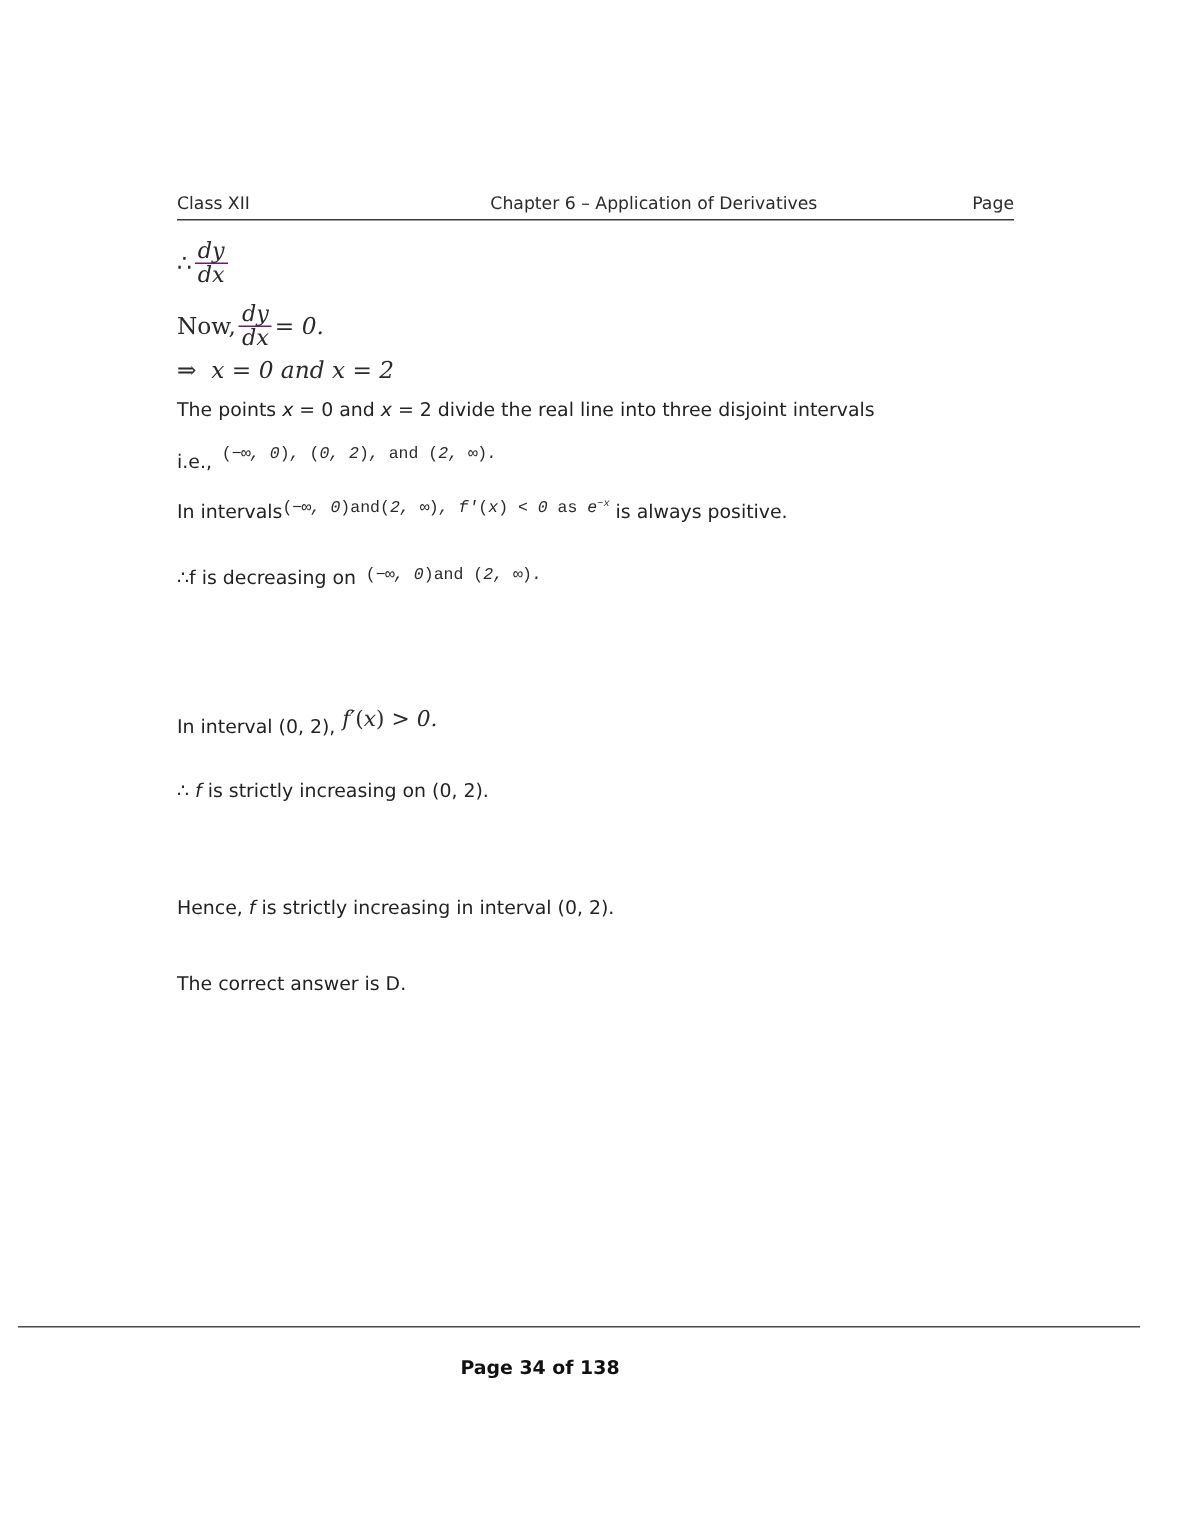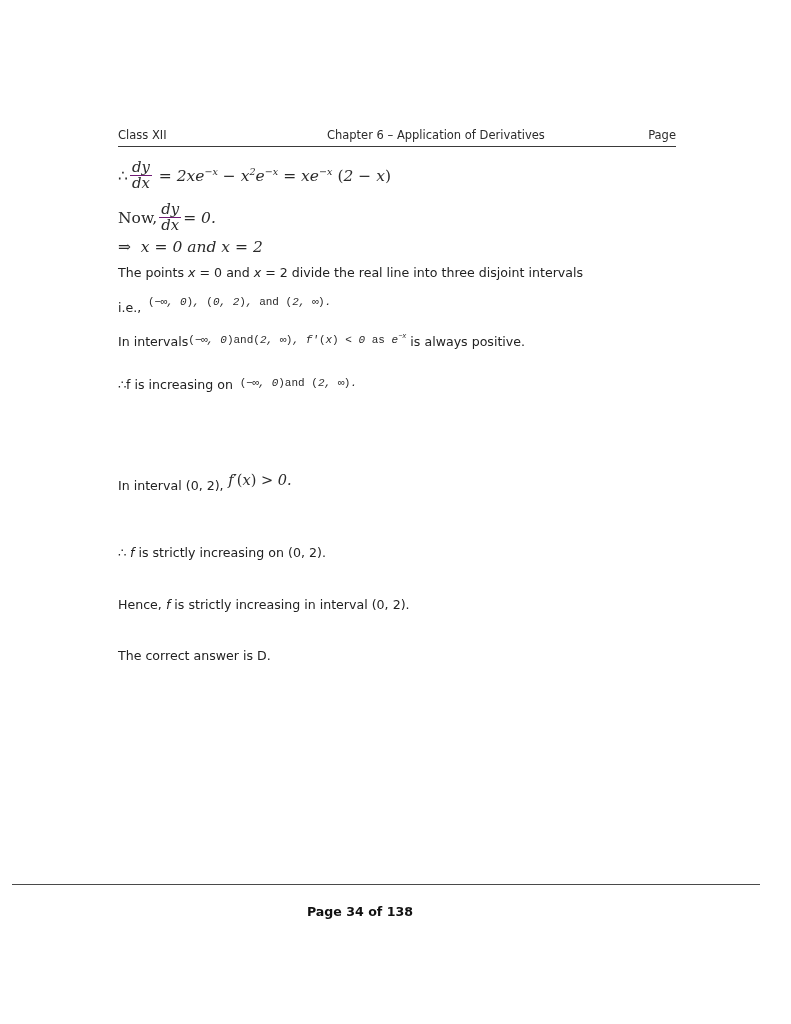--- a/index.html
+++ b/index.html
@@ -107,21 +107,21 @@
     white-space: nowrap;
     font-family: "DejaVu Sans", sans-serif;
   }
   .para i { font-style: italic; }
 
   .p-points     { left: 0px;  top: 104px; }
   .p-ie         { left: 0px;  top: 135px; }
   .p-inintv     { left: 0px;  top: 172px; }
   .p-decreasing { left: 0px;  top: 216px; }
   .p-inint02    { left: 0px;  top: 310px; }
-  .p-strict     { left: 0px;  top: 358px; margin-top: 26px; }
+  .p-strict     { left: 0px;  top: 358px; }
   .p-hence      { left: 0px;  top: 436px; }
   .p-answer     { left: 0px;  top: 487px; }
 
   
   .raise {
     display: inline-block;
     vertical-align: 0.30em;
     font-size: 11px;
     font-family: Liberation Mono, monospace;
   }
@@ -164,21 +164,21 @@
 <div class="page-header">
   <span class="hdr-left">Class XII</span>
   <span class="hdr-center">Chapter 6 – Application of Derivatives</span>
   <span class="hdr-right">Page</span>
 </div>
 <div class="header-rule"></div>
 
 <div class="content">
 
   <div class="eq-line-1 mathblock">
-    <span class="math"><span class="up">∴</span></span><span class="frac"><span class="num">dy</span><span class="den">dx</span></span><span class="math">&nbsp;= 2<i>xe</i><sup class="exp">−<i>x</i></sup> − <i>x</i><sup class="pw">2</sup><i>e</i><sup class="exp">−<i>x</i></sup> = <i>xe</i><sup class="exp">−<i>x</i></sup> <span class="up">(</span>2 − <i>x</i><span class="up">)</span></span>
+    <span class="math"><span class="up">∴</span></span><span class="frac"><span class="num">dy</span><span class="den">dx</span></span>
   </div>
 
   <div class="eq-line-2 mathblock">
     <span class="math"><span class="up">Now,</span></span><span class="frac"><span class="num">dy</span><span class="den">dx</span></span><span class="math">= 0.</span>
   </div>
 
   <div class="eq-line-3 mathblock">
     <span class="math">⇒</span>&nbsp;&nbsp;<span class="math"><i>x</i> = 0 and <i>x</i> = 2</span>
   </div>
 
@@ -188,21 +188,21 @@
 
   <div class="para p-ie">
     <span class="ie-label">i.e.,</span><span class="raise math">&nbsp;<span class="up">(</span><span class="inf">−∞</span>, 0<span class="up">)</span>, <span class="up">(</span>0, 2<span class="up">)</span>, <span class="up">and</span> <span class="up">(</span>2, <span class="inf">∞</span><span class="up">)</span>.</span>
   </div>
 
   <div class="para p-inintv">
     <span>In intervals</span><span class="raise math"><span class="up">(</span><span class="inf">−∞</span>, 0<span class="up">)</span><span class="up">and</span><span class="up">(</span>2, <span class="inf">∞</span><span class="up">)</span>, <i>f</i>′<span class="up">(</span><i>x</i><span class="up">)</span> &lt; 0 <span class="up">as</span> <i>e</i><sup class="exp">−<i>x</i></sup></span>&nbsp;<span>is always positive.</span>
   </div>
 
   <div class="para p-decreasing">
-    <span>∴f is increasing on</span><span class="raise math">&nbsp;<span class="up">(</span><span class="inf">−∞</span>, 0<span class="up">)</span><span class="up">and</span> <span class="up">(</span>2, <span class="inf">∞</span><span class="up">)</span>.</span>
+    <span>∴f is decreasing on</span><span class="raise math">&nbsp;<span class="up">(</span><span class="inf">−∞</span>, 0<span class="up">)</span><span class="up">and</span> <span class="up">(</span>2, <span class="inf">∞</span><span class="up">)</span>.</span>
   </div>
 
   <div class="para p-inint02">
     <span>In interval (0, 2),</span><span class="raise-sm math">&nbsp;<i>f</i>′<span class="up">(</span><i>x</i><span class="up">)</span> &gt; 0.</span>
   </div>
 
   <div class="para p-strict">
     ∴ <i>f</i> is strictly increasing on (0, 2).
   </div>
 

